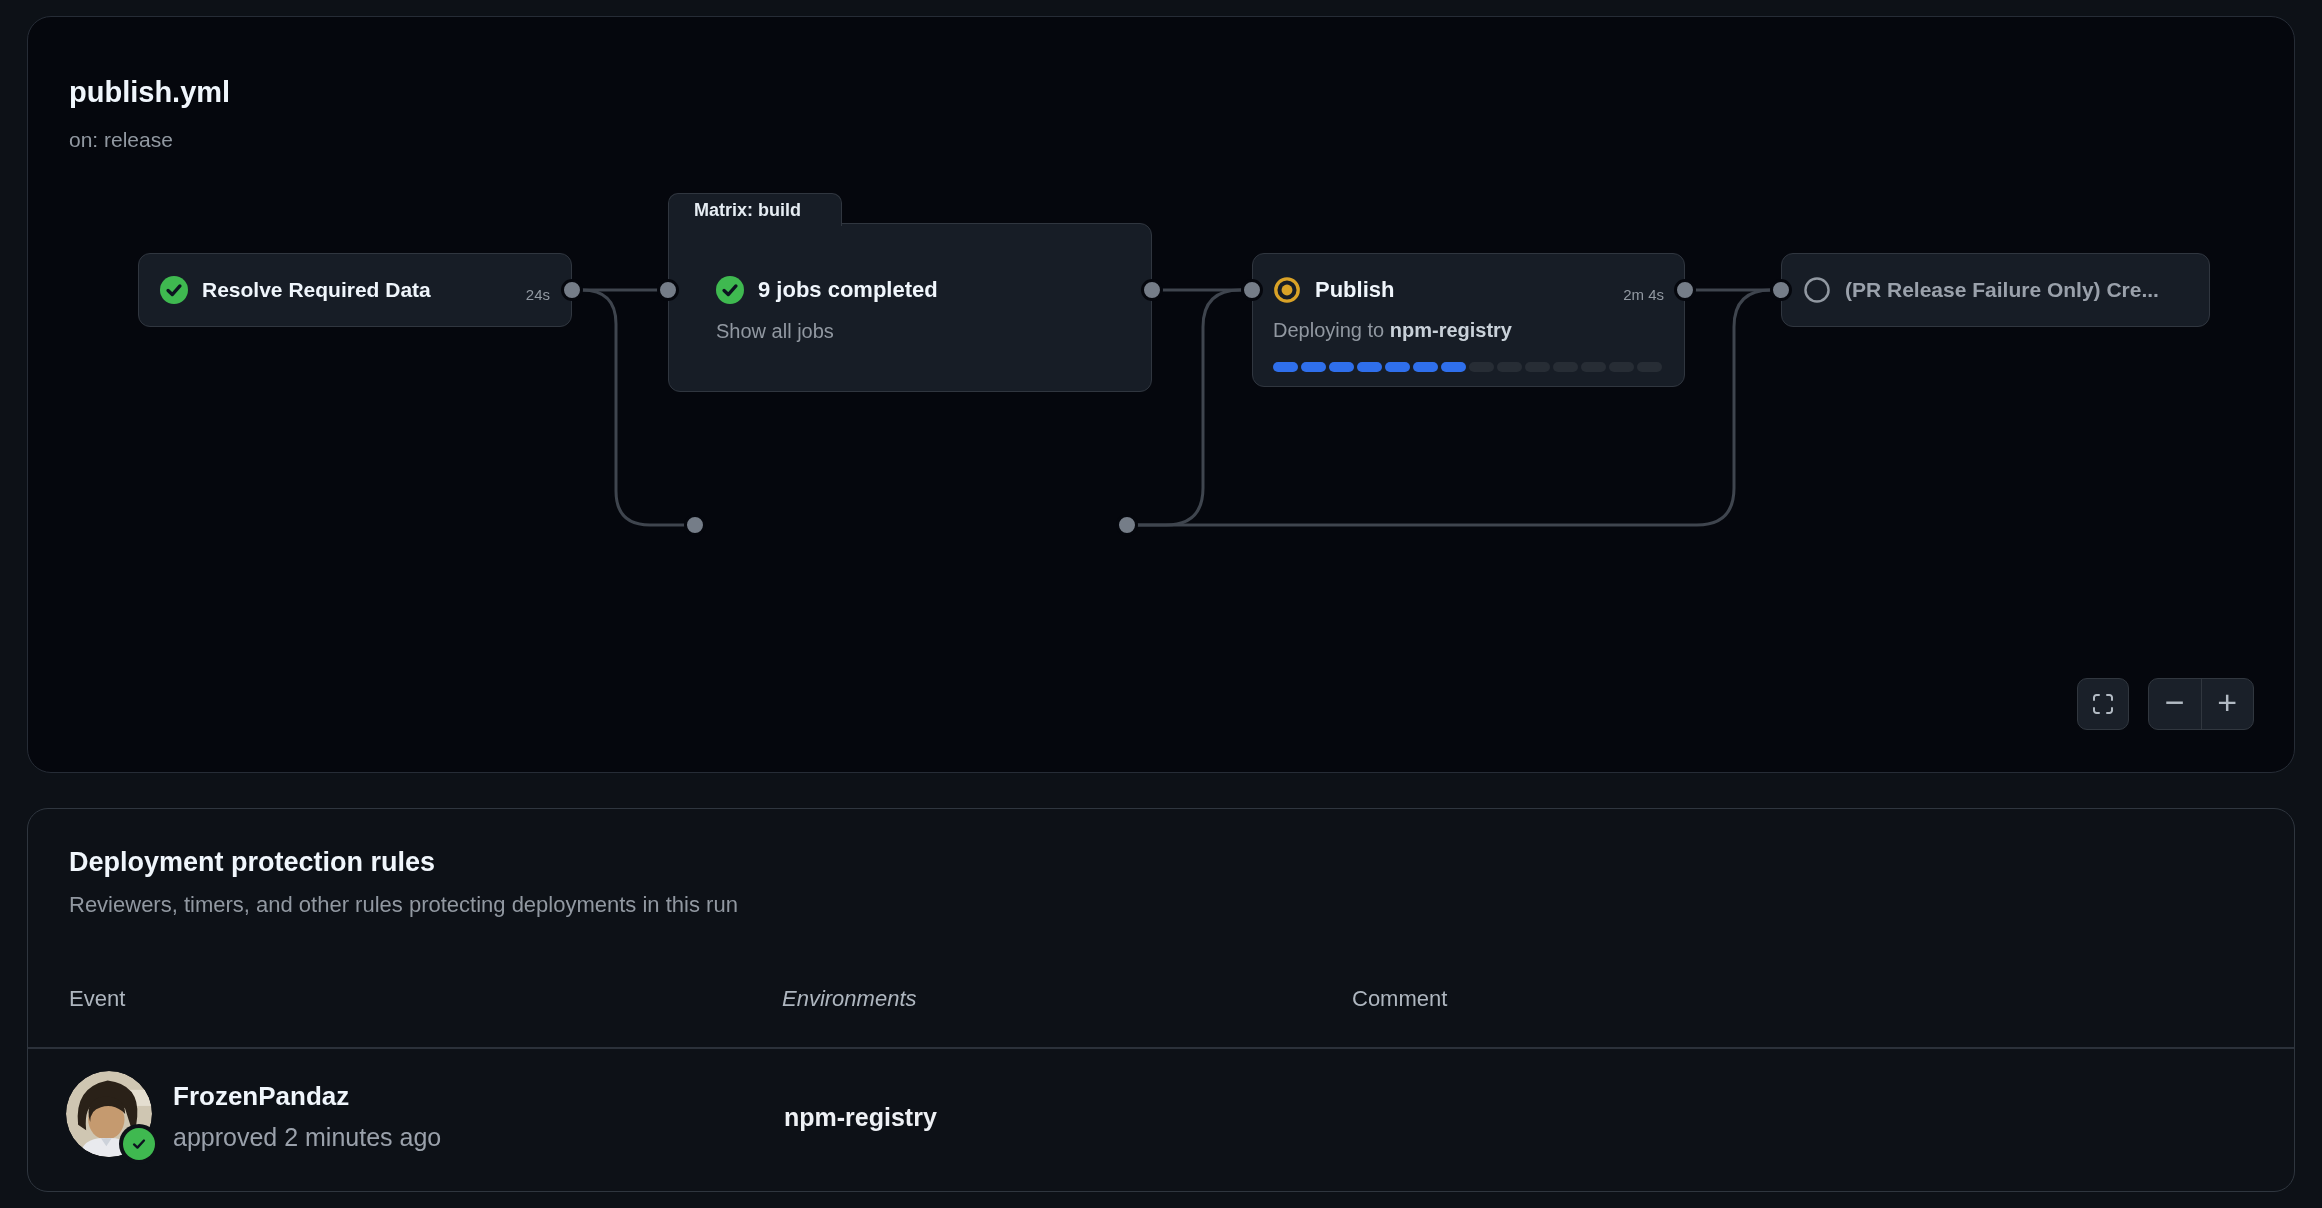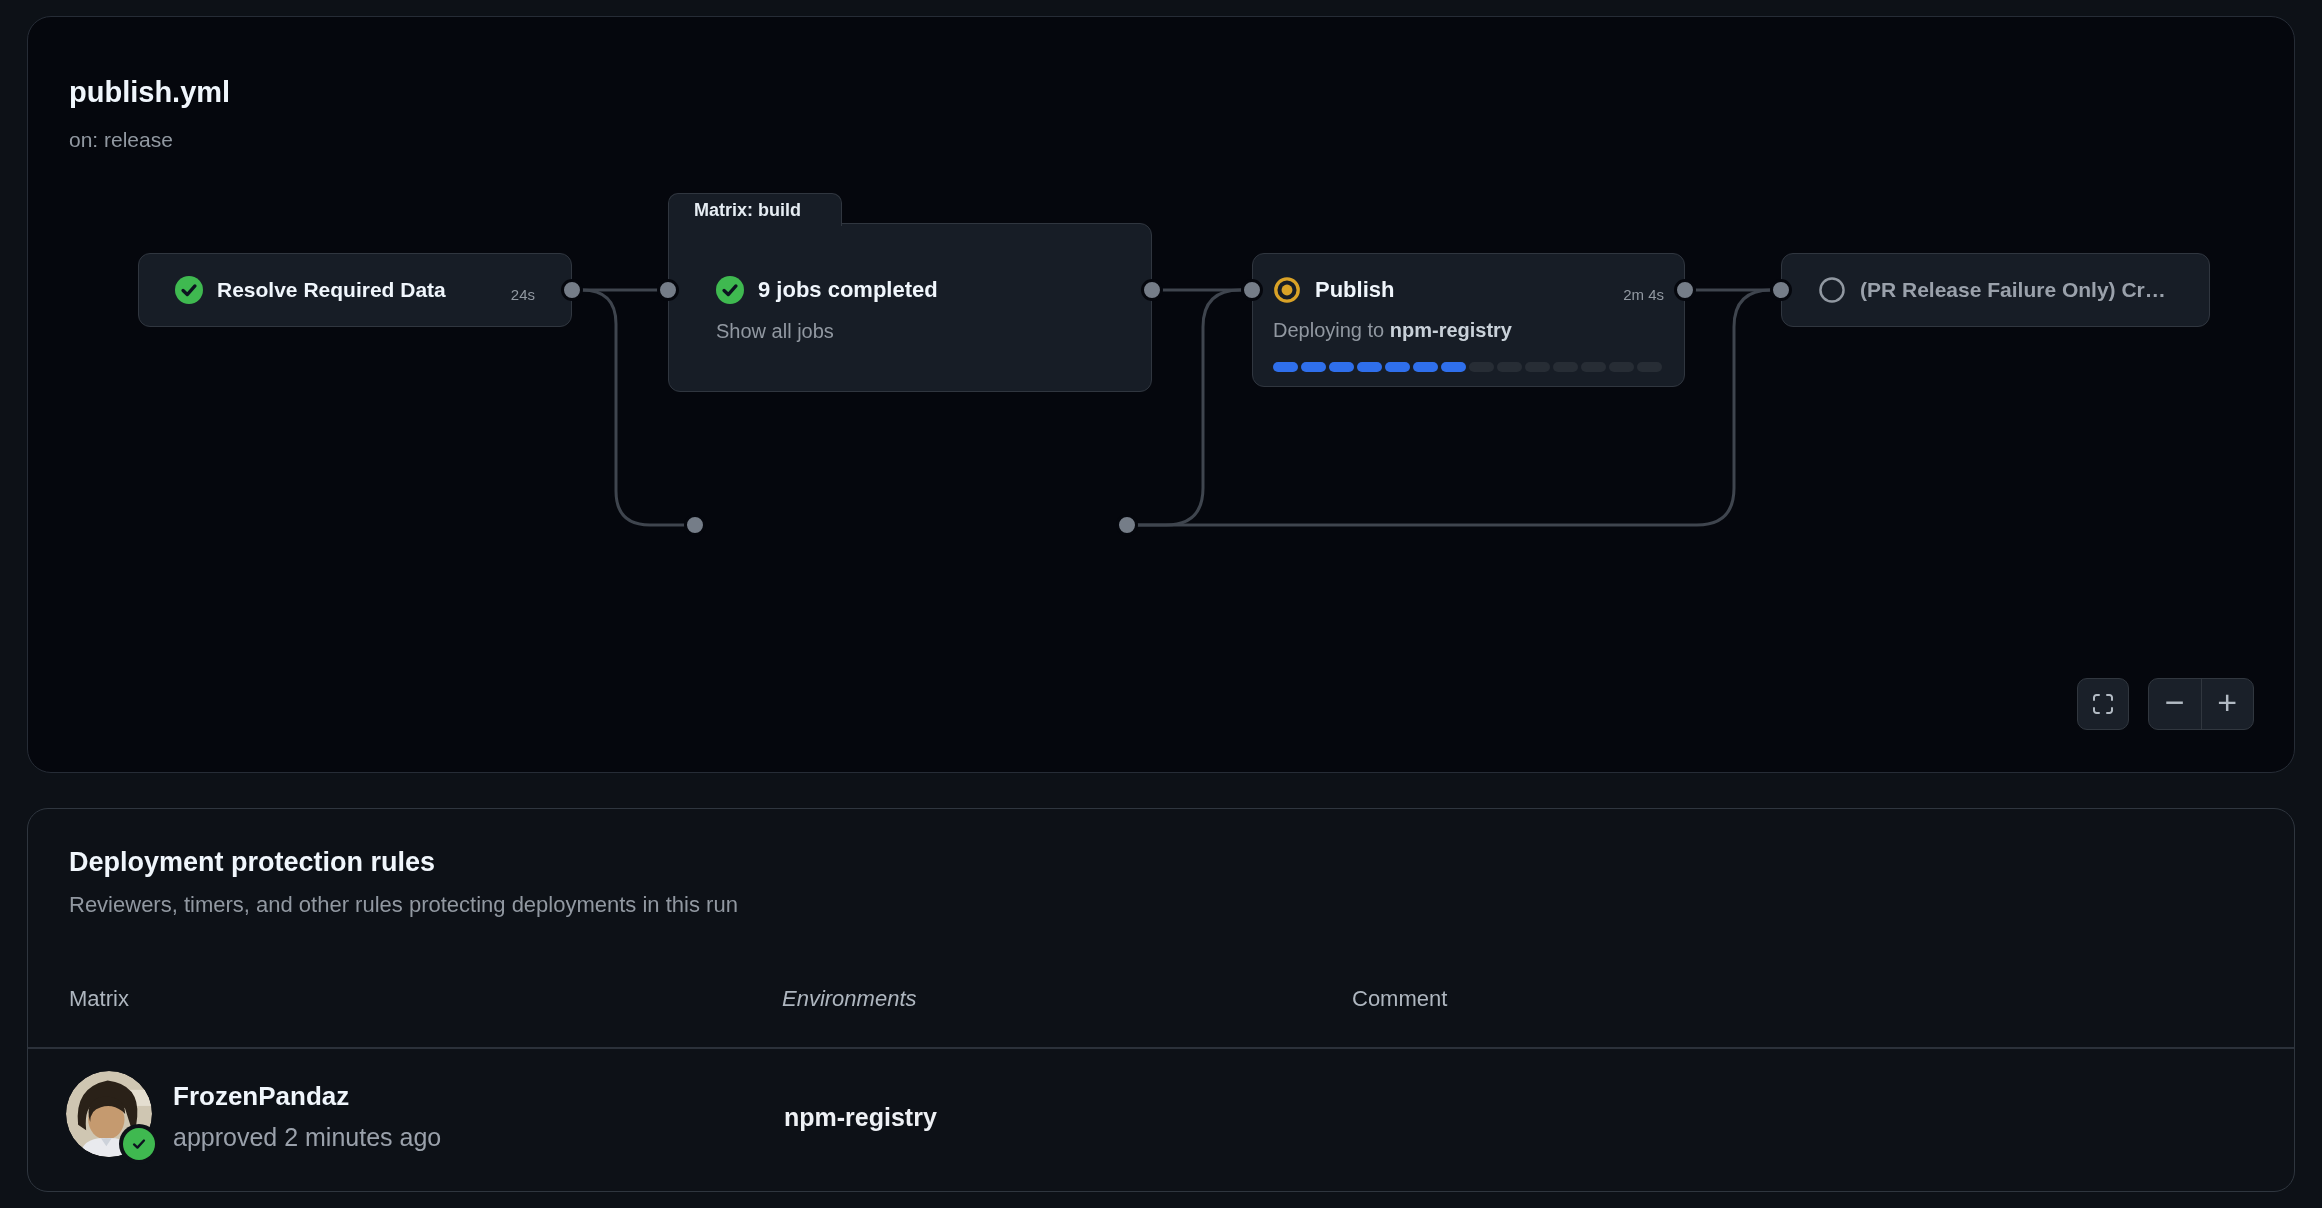--- a/index.html
+++ b/index.html
@@ -13,21 +13,21 @@
   .wf-trigger{position:absolute;left:41px;top:110px;font-size:21px;color:#9198a1;line-height:26px;}
 
   svg.layer{position:absolute;left:0;top:0;width:2322px;height:1208px;pointer-events:none;}
   .edges{z-index:1;}
   .dots{z-index:4;}
   .edge{stroke:#3f454e;stroke-width:3;fill:none;}
   .dot{fill:#757d88;stroke:#05070d;stroke-width:3;}
 
   
   .node{position:absolute;box-sizing:border-box;background:#171d26;border:1.5px solid #30363f;
-        border-radius:12px;display:flex;align-items:center;padding:0 36px;gap:14px;z-index:2;cursor:pointer;}
+        border-radius:12px;display:flex;align-items:center;padding:0 21px;gap:14px;z-index:2;cursor:pointer;}
   .node-title{font-size:21px;font-weight:600;color:#f0f6fc;white-space:nowrap;}
   .node-duration{margin-left:auto;font-size:15px;color:#9198a1;white-space:nowrap;padding-left:12px;margin-top:8px;}
   .st-icon{width:28px;height:28px;flex:0 0 28px;display:block;}
 
   #node-resolve{left:138px;top:253px;width:434px;height:74px;}
   #node-freebsd{left:695px;top:488px;width:432px;height:74px;}
   #node-last{left:1781px;top:253px;width:429px;height:74px;}
   #node-last .node-title{color:#9aa1ab;overflow:hidden;text-overflow:ellipsis;}
 
   #matrix-tab{position:absolute;left:668px;top:193px;width:174px;height:33px;box-sizing:border-box;z-index:3;
@@ -179,21 +179,21 @@
   </div>
   <div id="zoom-group">
     <div class="zbtn" id="zoom-out">−</div>
     <div class="zbtn" id="zoom-in">+</div>
   </div>
 
   <div class="rules-panel">
     <div class="rules-title">Deployment protection rules</div>
     <div class="rules-subtitle">Reviewers, timers, and other rules protecting deployments in this run</div>
 
-    <div class="col-head" id="col-event">Matrix</div>
+    <div class="col-head" id="col-event">Event</div>
     <div class="col-head" id="col-env">Environments</div>
     <div class="col-head" id="col-comment">Comment</div>
     <div class="rules-divider"></div>
 
     <div class="avatar">
       <svg width="86" height="86" viewBox="0 0 64 64">
         <defs>
             <clipPath id="avclip">
               <circle cx="32" cy="32" r="32"></circle>
             </clipPath>

